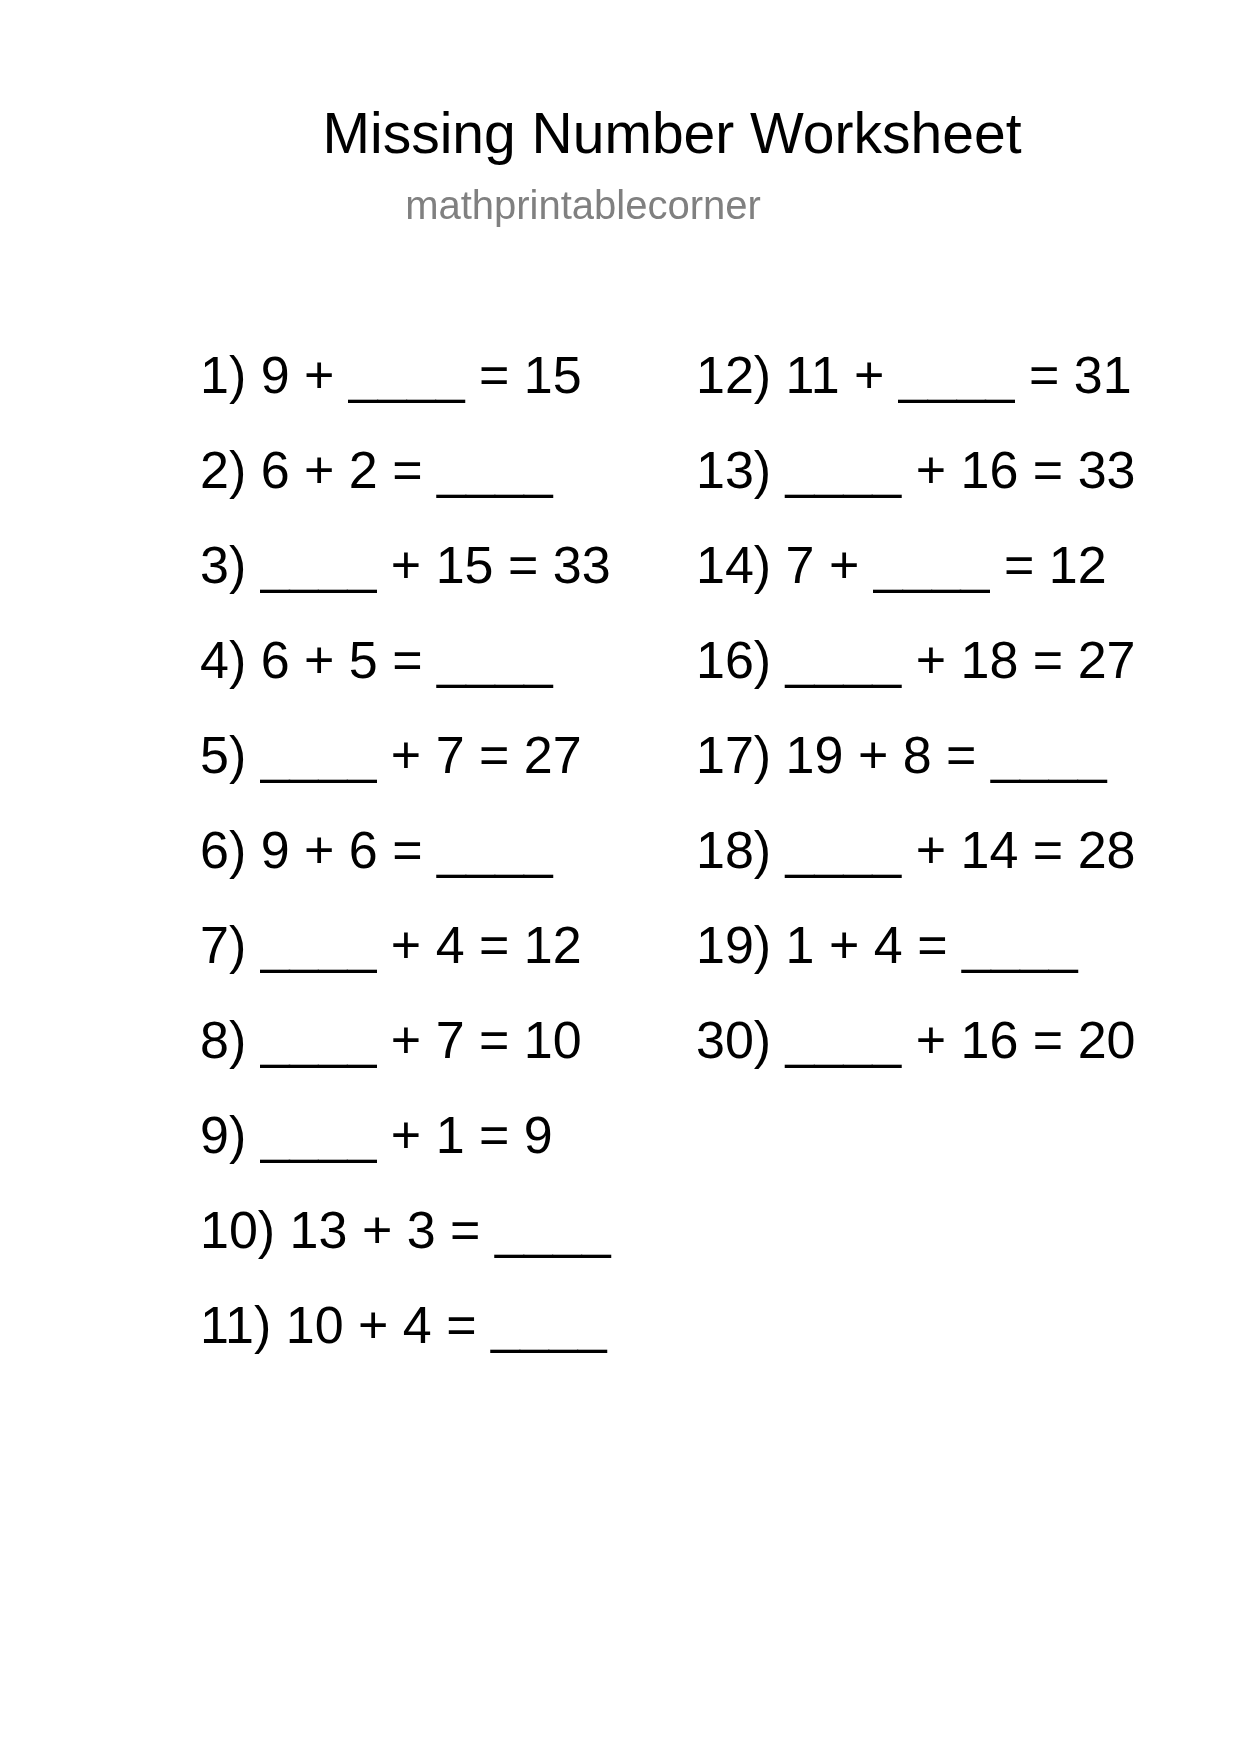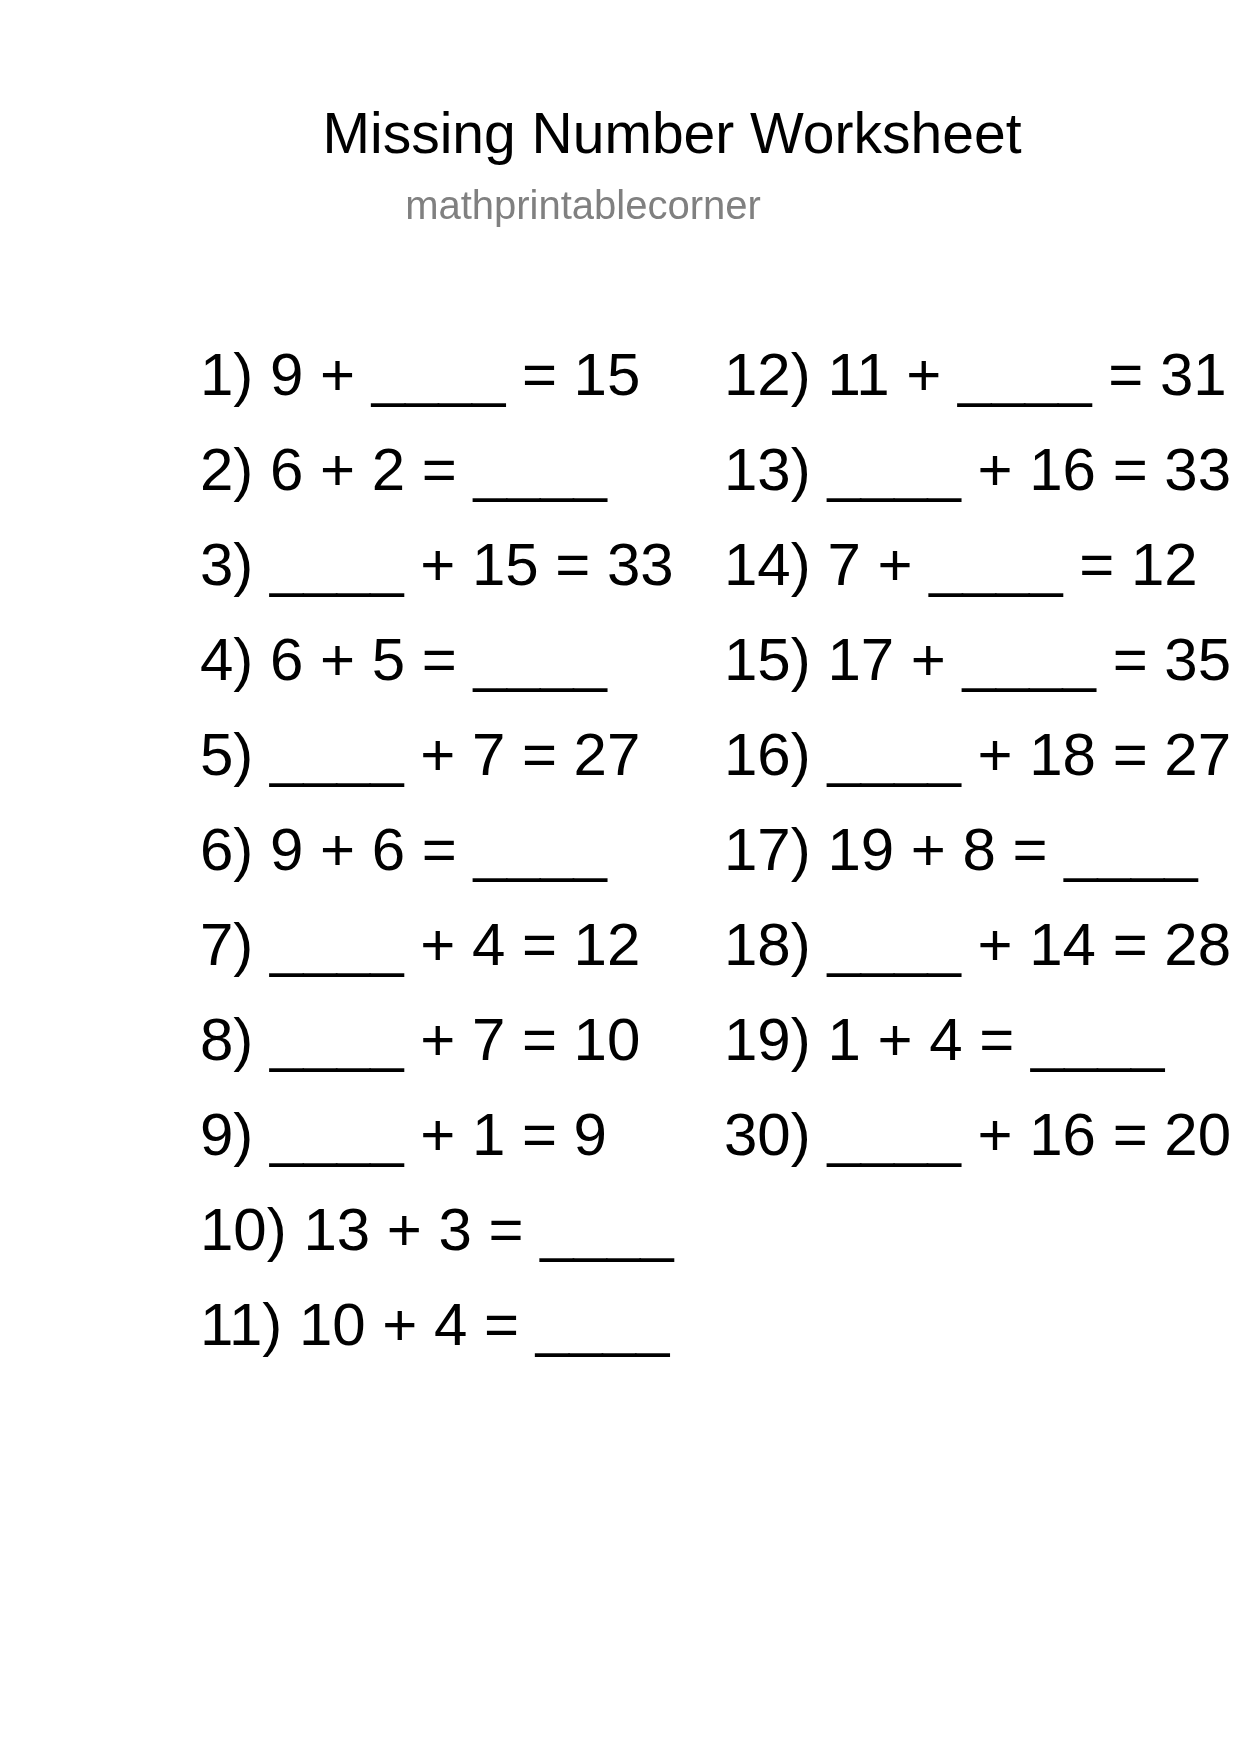--- a/index.html
+++ b/index.html
@@ -37,24 +37,24 @@
       line-height: 50px;
       color: #808080;
       padding-left: 152px;
       box-sizing: border-box;
     }
     .column {
       position: absolute;
       top: 345px;
     }
     .col-left { left: 200px; }
-    .col-right { left: 724px; }
+    .col-right { left: 696px; }
     .problem {
       height: 95px;
-      font-size: 60px;
+      font-size: 52px;
       line-height: 60px;
       white-space: pre;
     }
   </style>
 </head>
 <body>
 
 <div class="title">Missing Number Worksheet</div>
 <div class="subtitle">mathprintablecorner</div>
 
@@ -69,19 +69,18 @@
   <div class="problem">8) ____ + 7 = 10</div>
   <div class="problem">9) ____ + 1 = 9</div>
   <div class="problem">10) 13 + 3 = ____</div>
   <div class="problem">11) 10 + 4 = ____</div>
 </div>
 
 <div class="column col-right">
   <div class="problem">12) 11 + ____ = 31</div>
   <div class="problem">13) ____ + 16 = 33</div>
   <div class="problem">14) 7 + ____ = 12</div>
-  <div class="problem">15) 17 + ____ = 35</div>
   <div class="problem">16) ____ + 18 = 27</div>
   <div class="problem">17) 19 + 8 = ____</div>
   <div class="problem">18) ____ + 14 = 28</div>
   <div class="problem">19) 1 + 4 = ____</div>
   <div class="problem">30) ____ + 16 = 20</div>
 </div>
 
 </body></html>

